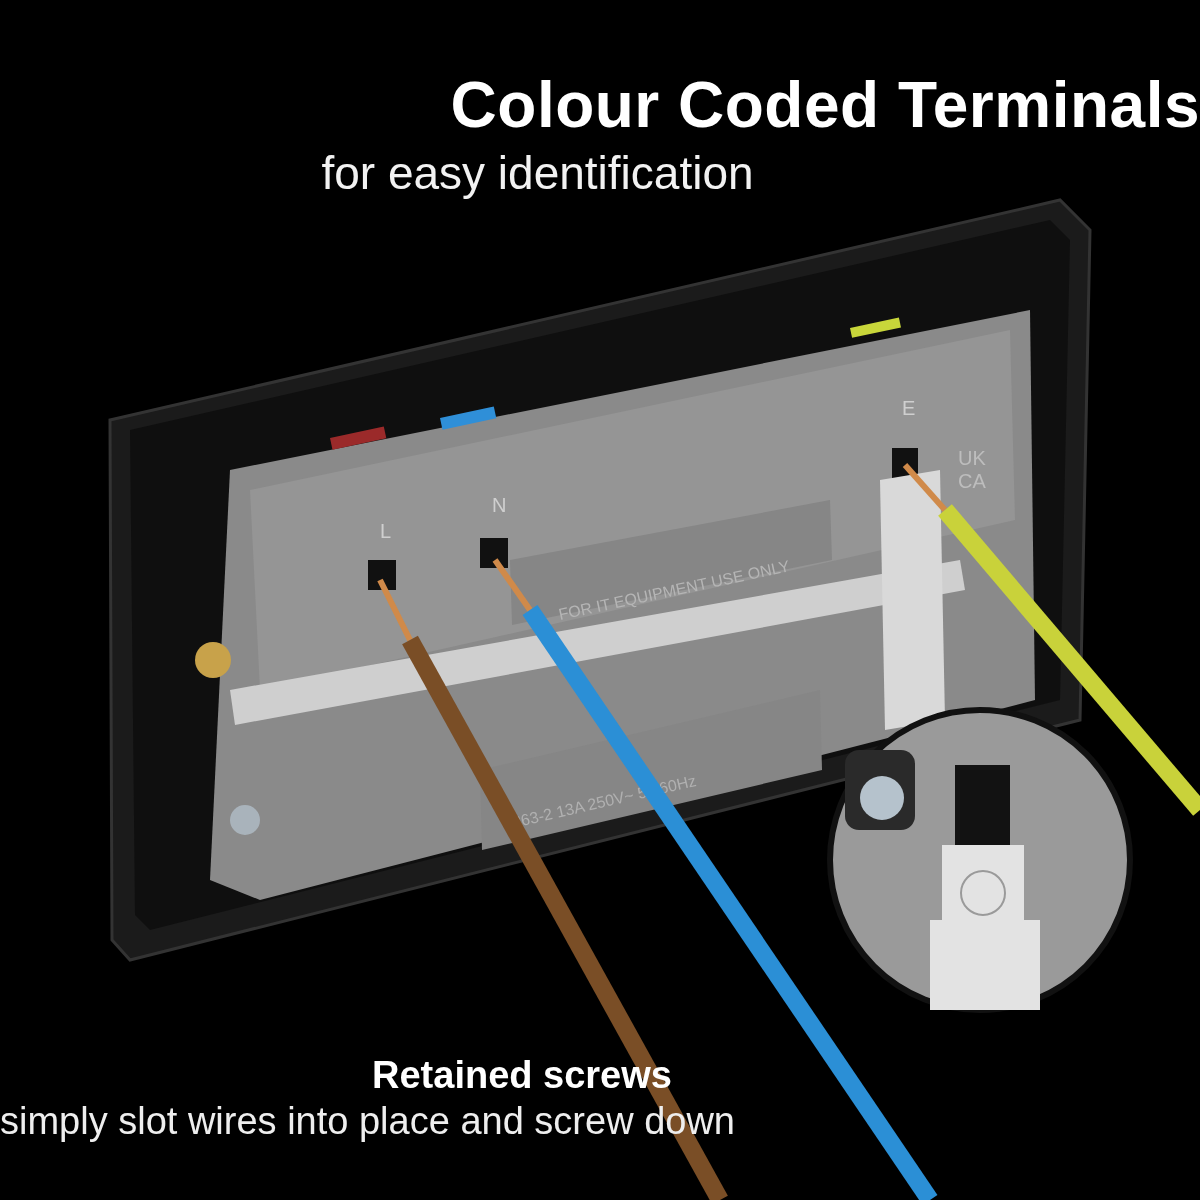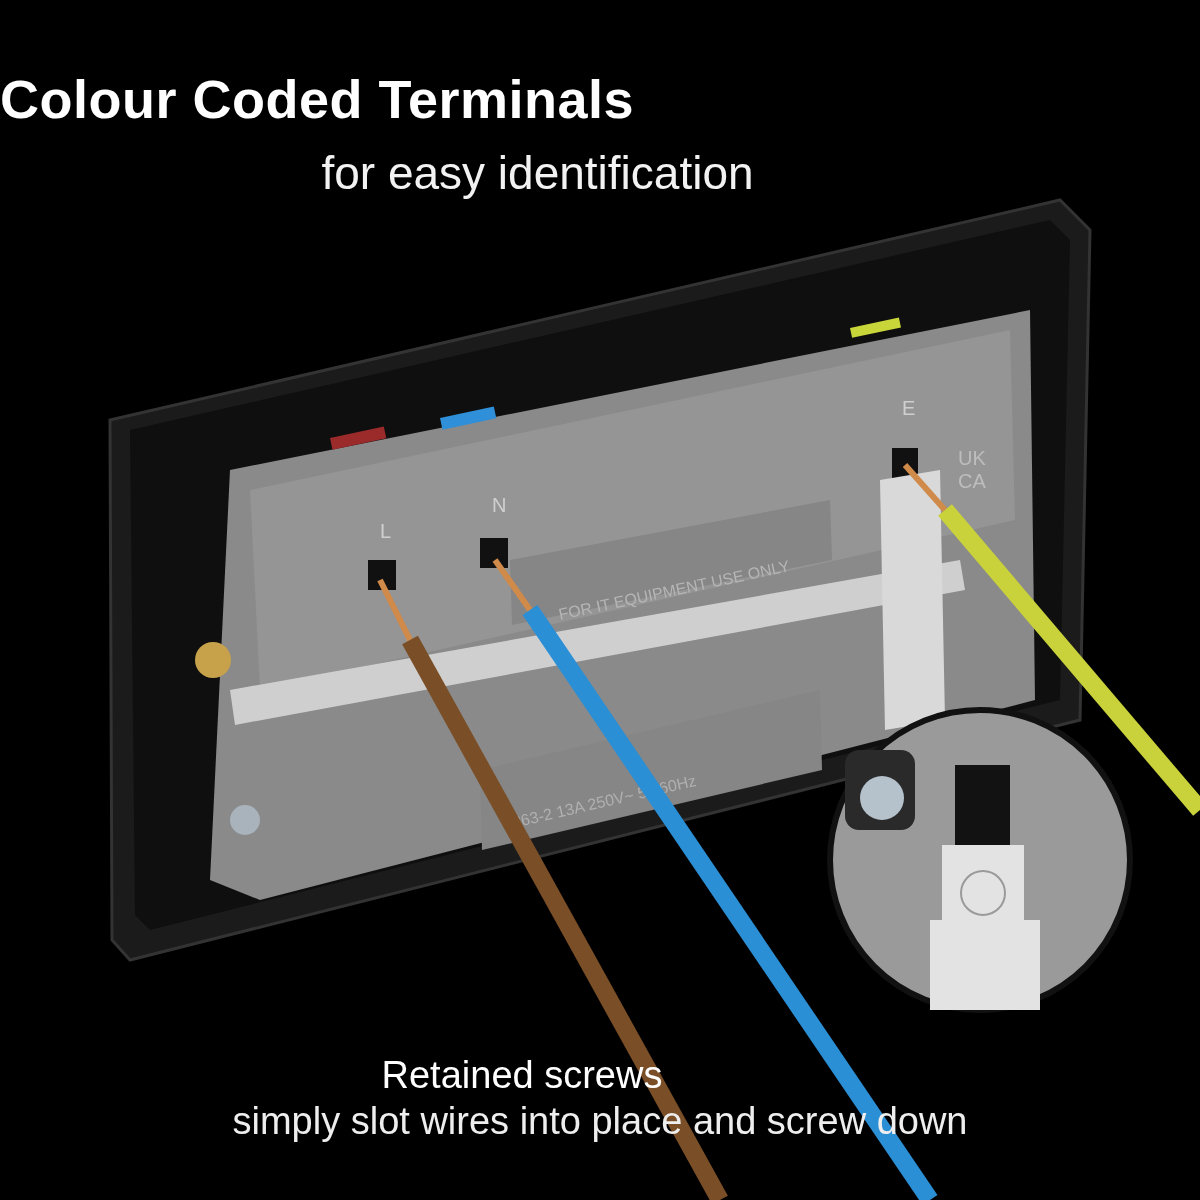--- a/index.html
+++ b/index.html
@@ -1,20 +1,20 @@
 <!DOCTYPE html>
 <html><head>
 <meta charset="utf-8">
 <style>
   html,body{margin:0;padding:0;background:#000;}
   body{width:1200px;height:1200px;position:relative;overflow:hidden;font-family:"Liberation Sans",sans-serif;color:#fff;}
-  .headline{position:absolute;left:0;width:1200px;text-align:left;font-weight:700;font-size:54px;top:68px;letter-spacing:0.5px;}
+  .headline{position:absolute;left:0;width:1200px;text-align:right;font-weight:700;font-size:64px;top:68px;letter-spacing:0.5px;}
   .subhead{position:absolute;left:0;width:1075px;text-align:center;font-size:46px;top:146px;color:#f2f2f2;}
-  .foot-title{position:absolute;left:0;width:1044px;text-align:center;font-weight:400;font-size:38px;top:1054px;}
-  .foot-sub{position:absolute;left:0;width:1200px;text-align:center;font-size:38px;top:1100px;color:#eee;}
+  .foot-title{position:absolute;left:0;width:1044px;text-align:center;font-weight:700;font-size:38px;top:1054px;}
+  .foot-sub{position:absolute;left:0;width:1200px;text-align:left;font-size:38px;top:1100px;color:#eee;}
   .scene{position:absolute;left:0;top:0;width:1200px;height:1200px;}
   .label-text{font-family:"Liberation Sans",sans-serif;}
 </style>
 </head>
 <body>
 
 <div class="scene">
 <svg width="1200" height="1200" viewBox="0 0 1200 1200">
 
   <polygon points="110,420 1060,200 1090,230 1080,720 130,960 112,940" fill="#1b1b1b" stroke="#333" stroke-width="3"></polygon>

